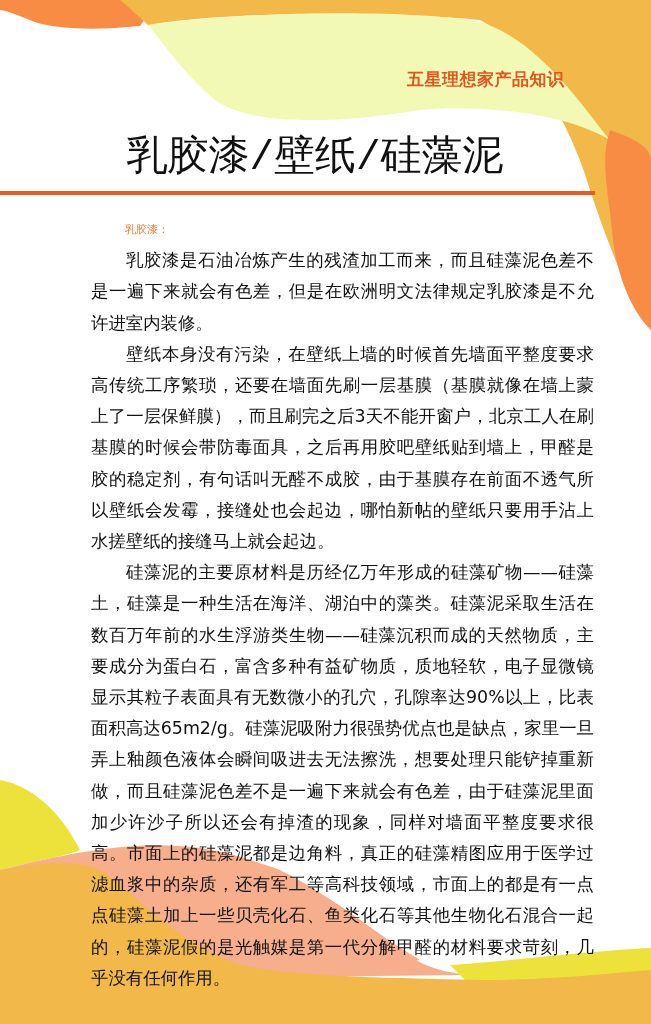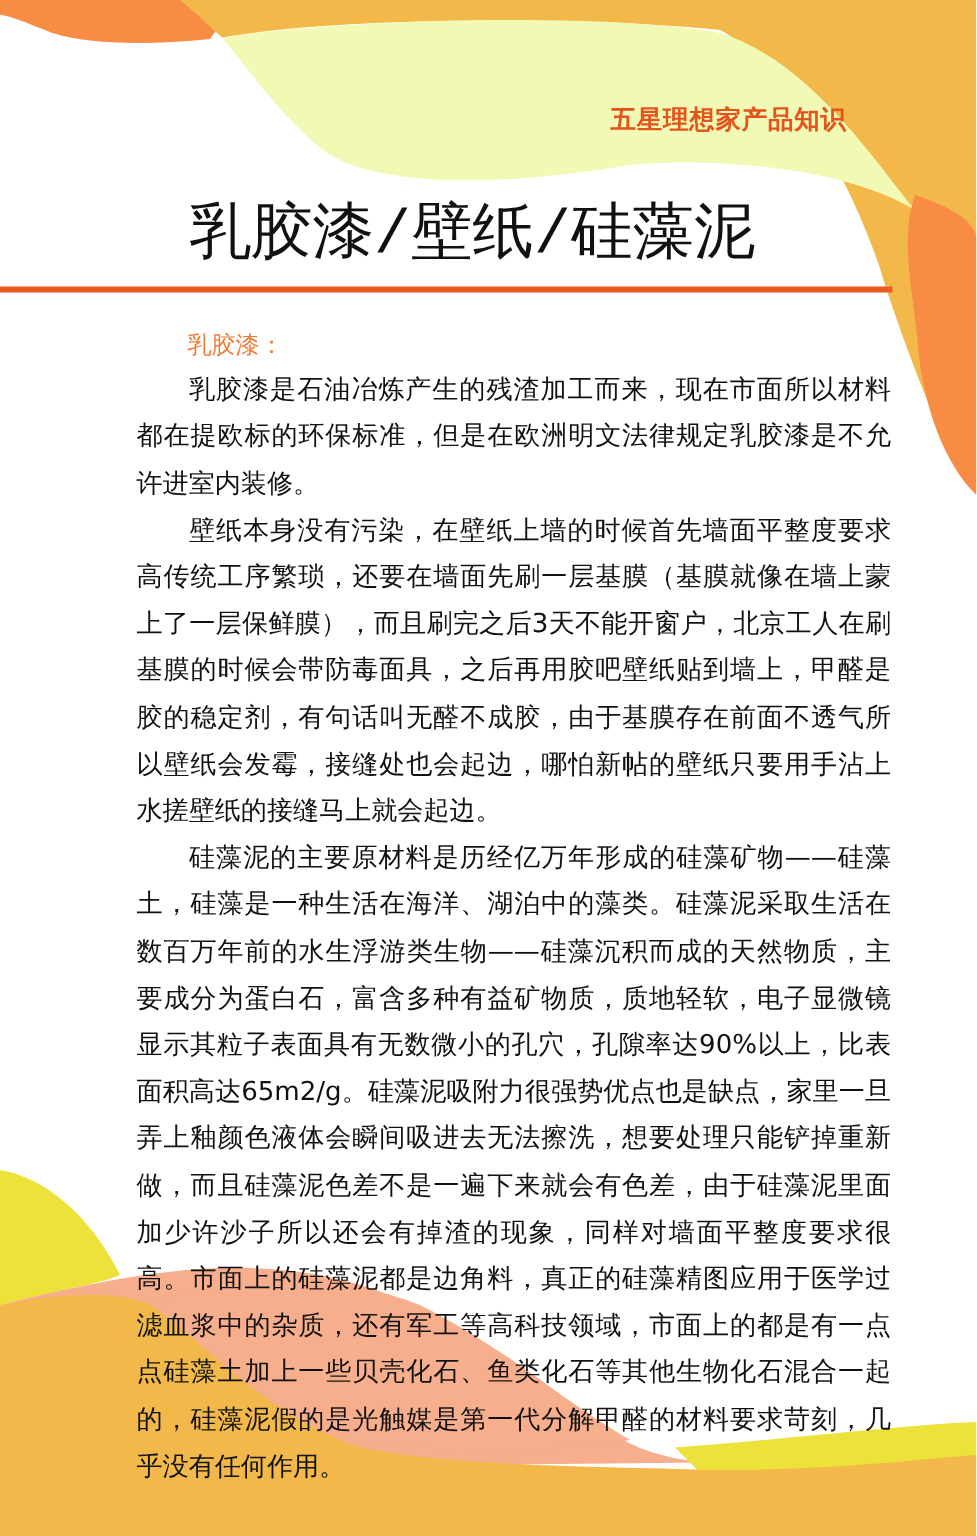--- a/index.html
+++ b/index.html
@@ -62,21 +62,21 @@
     top: 214px;
     width: 503px;
     z-index: 2;
     color: #111111;
     font-size: 17.4px;
     line-height: 31.2px;
   }
   .section-heading {
     color: #ef7a35;
     padding-left: 34px;
-    font-size: 16px;
+    font-size: 11px;
     line-height: 31.2px;
     margin: 0;
   }
   .section-body {
     margin: 0;
     text-indent: 35px;
     text-align: justify;
     word-break: break-all;
   }
 </style>
@@ -108,21 +108,21 @@
 
   <div class="brand">五星理想家产品知识</div>
 
   <div class="title">乳胶漆/壁纸/硅藻泥</div>
 
   <div class="rule"></div>
 
   <div class="content">
     <section>
       <p class="section-heading">乳胶漆：</p>
-      <p class="section-body">乳胶漆是石油冶炼产生的残渣加工而来，现在市面所以材料都在提欧标的环保标准，但是在欧洲明文法律规定乳胶漆是不允许进室内装修。</p>
+      <p class="section-body">乳胶漆是石油冶炼产生的残渣加工而来，而且硅藻泥色差不是一遍下来就会有色差，但是在欧洲明文法律规定乳胶漆是不允许进室内装修。</p>
     </section>
     <section>
       <p class="section-body">壁纸本身没有污染，在壁纸上墙的时候首先墙面平整度要求高传统工序繁琐，还要在墙面先刷一层基膜（基膜就像在墙上蒙上了一层保鲜膜），而且刷完之后3天不能开窗户，北京工人在刷基膜的时候会带防毒面具，之后再用胶吧壁纸贴到墙上，甲醛是胶的稳定剂，有句话叫无醛不成胶，由于基膜存在前面不透气所以壁纸会发霉，接缝处也会起边，哪怕新帖的壁纸只要用手沾上水搓壁纸的接缝马上就会起边。</p>
     </section>
     <section>
       <p class="section-body">硅藻泥的主要原材料是历经亿万年形成的硅藻矿物——硅藻土，硅藻是一种生活在海洋、湖泊中的藻类。硅藻泥采取生活在数百万年前的水生浮游类生物——硅藻沉积而成的天然物质，主要成分为蛋白石，富含多种有益矿物质，质地轻软，电子显微镜显示其粒子表面具有无数微小的孔穴，孔隙率达90%以上，比表面积高达65m2/g。硅藻泥吸附力很强势优点也是缺点，家里一旦弄上釉颜色液体会瞬间吸进去无法擦洗，想要处理只能铲掉重新做，而且硅藻泥色差不是一遍下来就会有色差，由于硅藻泥里面加少许沙子所以还会有掉渣的现象，同样对墙面平整度要求很高。市面上的硅藻泥都是边角料，真正的硅藻精图应用于医学过滤血浆中的杂质，还有军工等高科技领域，市面上的都是有一点点硅藻土加上一些贝壳化石、鱼类化石等其他生物化石混合一起的，硅藻泥假的是光触媒是第一代分解甲醛的材料要求苛刻，几乎没有任何作用。</p>
     </section>
   </div>
 
 </div>

